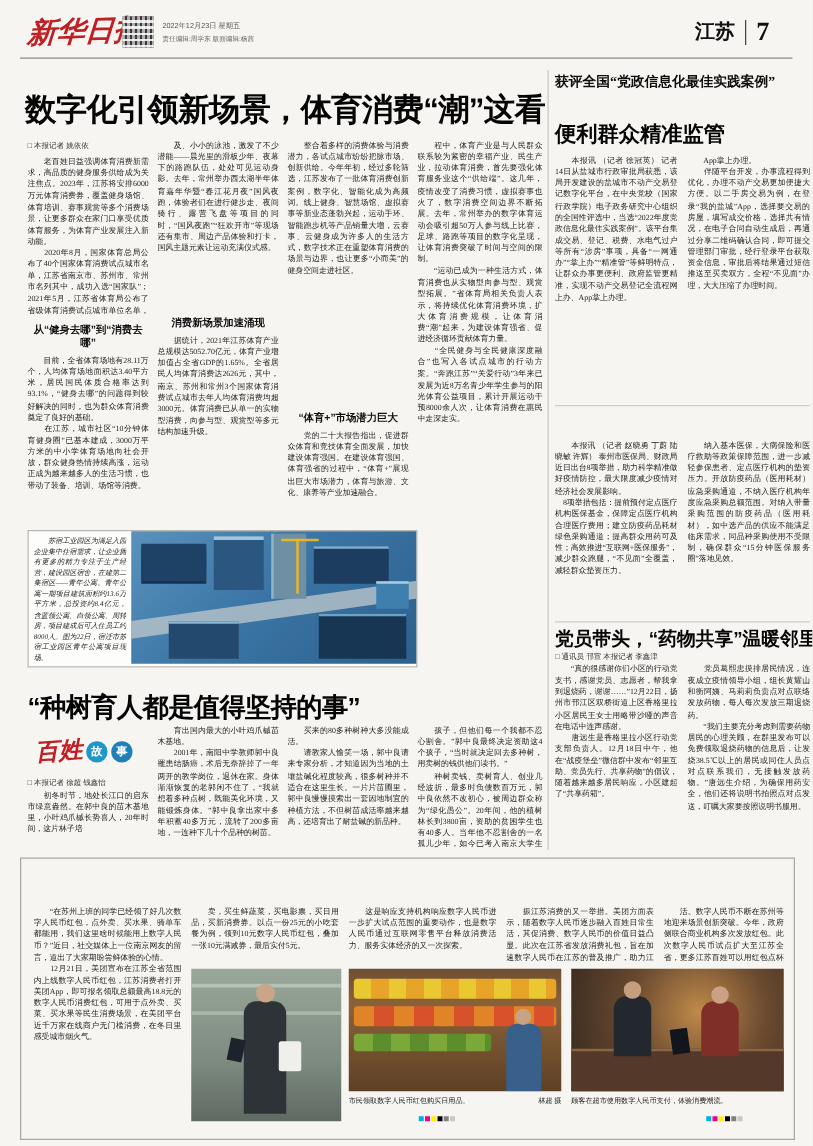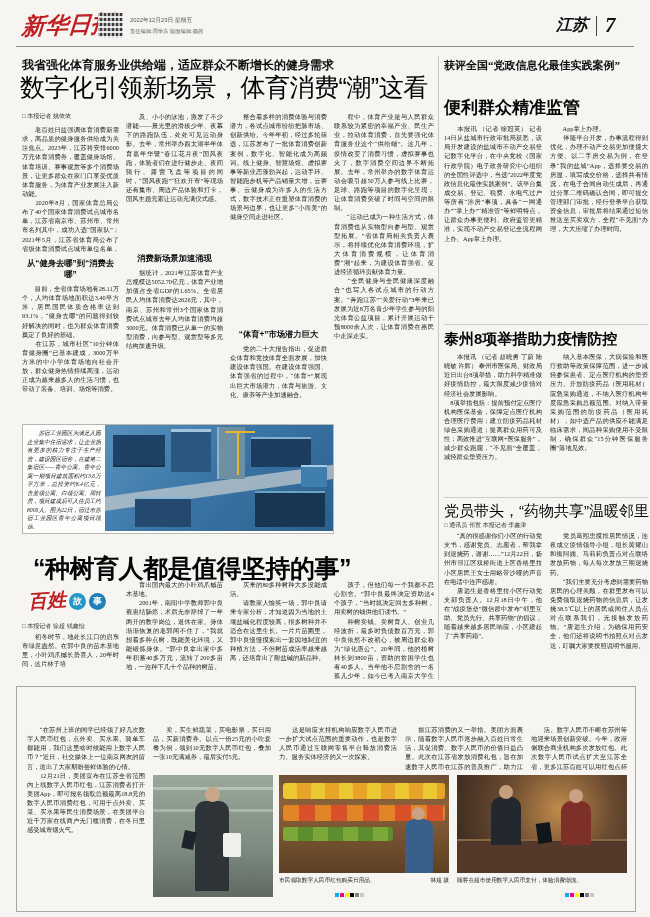--- a/index.html
+++ b/index.html
@@ -1,19 +1,19 @@
 <!DOCTYPE html>
 <html><head>
 <meta charset="utf-8">
 <style>
   html,body{margin:0;padding:0;}
   body{background:#e9e8e4;font-family:"Liberation Sans",sans-serif;}
   .page{position:relative;width:650px;height:917px;background:#f6f5f1;margin:0 auto;overflow:hidden;}
   .abs{position:absolute;}
-  .serif{font-family:"Liberation Serif",serif;font-style:italic;}
+  .serif{font-family:"Liberation Serif",serif;}
   .sans{font-family:"Liberation Sans",sans-serif;}
   .jtext{font-size:6.3px;line-height:1.45;text-align:justify;white-space:pre-line;color:#1c1c1c;overflow:hidden;font-family:"Liberation Serif",serif;}
   .subhead{font-weight:bold;font-size:8.3px;text-align:center;color:#101010;font-family:"Liberation Sans",sans-serif;}
   .byline{font-size:6px;color:#333;font-family:"Liberation Sans",sans-serif;}
   .kicker{font-weight:bold;color:#0e0e0e;font-family:"Liberation Serif",serif;}
   .rule-h{background:#8a8a8a;height:1px;}
   .rule-v{background:#c7c7c4;width:1px;}
   .headline{color:#050505;}
   .photo{overflow:hidden;position:absolute;}
   .caption{font-size:5.7px;line-height:1.5;font-style:italic;color:#222;text-align:justify;white-space:pre-line;font-family:"Liberation Serif",serif;}
@@ -36,22 +36,21 @@
   </div>
   <div class="abs" style="left:556px;top:13px;display:flex;align-items:center;gap:8px;">
     <span class="serif" style="font-size:16px;font-weight:bold;color:#111;">江苏</span>
     <span style="width:1px;height:20px;background:#444;display:block;"></span>
     <span class="serif" style="font-size:21px;font-weight:bold;color:#111;">7</span>
   </div>
   <div class="abs rule-h" style="left:16px;top:46px;width:618px;"></div>
 
   <div class="abs rule-v" style="left:438px;top:56px;height:624px;"></div>
 
-  <div class="abs kicker" style="left:22px;top:57px;width:412px;font-size:12px;">我省强化体育服务业供给端，适应群众不断增长的健身需求</div>
-  <div class="abs headline sans" style="left:20px;top:71px;width:420px;font-size:25px;font-weight:400;letter-spacing:-0.5px;white-space:nowrap;">数字化引领新场景，体育消费“潮”这看</div>
+  <div class="abs headline sans" style="left:20px;top:71px;width:420px;font-size:25px;font-weight:700;letter-spacing:-0.5px;white-space:nowrap;">数字化引领新场景，体育消费“潮”这看</div>
 
   <div class="abs" style="left:22px;top:112px;width:97px;height:312px;">
     <div class="byline" style="margin-bottom:4px;">□ 本报记者 姚依依</div>
     <div class="jtext" style="height:128px;">　　老百姓日益强调体育消费新需求，高品质的健身服务供给成为关注焦点。2023年，江苏将安排6000万元体育消费券，覆盖健身场馆、体育培训、赛事观赏等多个消费场景，让更多群众在家门口享受优质体育服务，为体育产业发展注入新动能。
 　　2020年8月，国家体育总局公布了40个国家体育消费试点城市名单，江苏省南京市、苏州市、常州市名列其中，成功入选“国家队”；2021年5月，江苏省体育局公布了省级体育消费试点城市单位名单，20个县（市、区）正式跨入“省队”行列。一年多来，各试点城市以促进体育消费为核心，推动机制创新、政策创新、模式创新和产品创新。</div>
     <div class="subhead" style="margin:5px 0 4px;">从“健身去哪”到“消费去哪”</div>
     <div class="jtext" style="height:155px;">　　目前，全省体育场地有28.11万个，人均体育场地面积达3.40平方米，居民国民体质合格率达到93.1%，“健身去哪”的问题得到较好解决的同时，也为群众体育消费奠定了良好的基础。
 　　在江苏，城市社区“10分钟体育健身圈”已基本建成，3000万平方米的中小学体育场地向社会开放，群众健身热情持续高涨，运动正成为越来越多人的生活习惯，也带动了装备、培训、场馆等消费。</div>
   </div>
 
@@ -83,21 +82,21 @@
       <div class="abs" style="left:112px;top:2px;width:26px;height:52px;background:#6f8fa3;border-left:2px solid #8fb2c6;"></div>
       <div class="abs" style="left:146px;top:12px;width:60px;height:28px;background:#1c3d60;border-top:2px solid #7fb0cf;"></div>
       <div class="abs" style="left:150px;top:66px;width:70px;height:34px;background:#173653;border-top:2px solid #6aa2c4;"></div>
       <div class="abs" style="left:30px;top:72px;width:56px;height:28px;background:#24496e;border-top:2px solid #86b6d3;"></div>
       <div class="abs" style="left:132px;top:6px;width:2px;height:44px;background:#e3b62b;"></div>
       <div class="abs" style="left:120px;top:6px;width:30px;height:2px;background:#e3b62b;"></div>
       <div class="abs" style="left:196px;top:40px;width:26px;height:20px;background:#3f7fae;border-top:2px solid #a8cde2;"></div>
     </div>
   </div>
 
-  <div class="abs headline sans" style="left:33px;top:552px;width:412px;font-size:25px;font-weight:900;letter-spacing:-0.5px;white-space:nowrap;">“种树育人都是值得坚持的事”</div>
+  <div class="abs headline sans" style="left:22px;top:552px;width:412px;font-size:21px;font-weight:900;letter-spacing:-0.5px;white-space:nowrap;">“种树育人都是值得坚持的事”</div>
 
   <div class="abs" style="left:28px;top:584px;width:92px;height:34px;display:flex;align-items:center;gap:3px;">
     <span class="serif" style="font-size:19px;font-weight:bold;font-style:italic;color:#c01f24;transform:rotate(-4deg);">百姓</span>
     <span class="stamp-circle">故</span>
     <span class="stamp-circle" style="background:#1f7fb8;">事</span>
   </div>
   <div class="abs byline" style="left:22px;top:622px;width:100px;">□ 本报记者 徐超 钱鑫怡</div>
   <div class="abs jtext" style="left:22px;top:632px;width:97px;height:48px;">　　初冬时节，地处长江口的启东市绿意盎然。在郭中良的苗木基地里，小叶鸡爪槭长势喜人，20年时间，这片林子培</div>
   <div class="abs jtext" style="left:126px;top:580px;width:97px;height:100px;">　　育出国内最大的小叶鸡爪槭苗木基地。
 　　2001年，南阳中学教师郭中良罹患结肠癌，术后无奈辞掉了一年两开的教学岗位，退休在家。身体渐渐恢复的老郭闲不住了，“我就想着多种点树，既能美化环境，又能锻炼身体。”郭中良拿出家中多年积蓄40多万元，流转了200多亩地，一连种下几十个品种的树苗。</div>
@@ -106,27 +105,26 @@
   <div class="abs jtext" style="left:334px;top:580px;width:100px;height:100px;">　　孩子，但他们每一个我都不忍心割舍。”郭中良最终决定资助这4个孩子，“当时就决定回去多种树，用卖树的钱供他们读书。”
 　　种树卖钱、卖树育人、创业几经波折，最多时负债数百万元，郭中良依然不改初心，被周边群众称为“绿化愚公”。20年间，他的植树林长到3800亩，资助的贫困学生也有40多人。当年他不忍割舍的一名孤儿少年，如今已考入南京大学生命科学学院，郭中良说，“种树育人都是值得坚持的事。”</div>
 
   <div class="abs kicker" style="left:444px;top:58px;width:204px;font-size:11px;">获评全国“党政信息化最佳实践案例”</div>
   <div class="abs headline sans" style="left:444px;top:96px;width:204px;font-size:17px;font-weight:800;white-space:nowrap;">便利群众精准监管</div>
   <div class="abs jtext" style="left:444px;top:124px;width:98px;height:196px;">　　本报讯 （记者 徐冠英） 记者14日从盐城市行政审批局获悉，该局开发建设的盐城市不动产交易登记数字化平台，在中央党校（国家行政学院）电子政务研究中心组织的全国性评选中，当选“2022年度党政信息化最佳实践案例”。该平台集成交易、登记、税费、水电气过户等所有“涉房”事项，具备“一网通办”“掌上办”“精准管”等鲜明特点，让群众办事更便利、政府监管更精准，实现不动产交易登记全流程网上办、App掌上办理。</div>
   <div class="abs jtext" style="left:550px;top:124px;width:98px;height:196px;">　　App掌上办理。
 　　伴随平台开发，办事流程得到优化，办理不动产交易更加便捷大方便。以二手房交易为例，在登录“我的盐城”App，选择要交易的房屋，填写成交价格，选择共有情况，在电子合同自动生成后，再通过分享二维码确认合同，即可提交管理部门审批，经行登录平台获取资金信息，审批后将结果通过短信推送至买卖双方，全程“不见面”办理，大大压缩了办理时间。</div>
 
   <div class="abs rule-h" style="left:444px;top:324px;width:204px;background:#cfcdc8;"></div>
-  <div class="abs headline sans" style="left:444px;top:330px;width:204px;font-size:15px;font-weight:800;white-space:nowrap;">泰州8项举措助力疫情防控</div>
   <div class="abs jtext" style="left:444px;top:352px;width:98px;height:142px;">　　本报讯 （记者 赵晓勇 丁蔚 陆晓敏 许辉） 泰州市医保局、财政局近日出台8项举措，助力科学精准做好疫情防控，最大限度减少疫情对经济社会发展影响。
 　8项举措包括：提前预付定点医疗机构医保基金，保障定点医疗机构合理医疗费用；建立防疫药品耗材绿色采购通道；提高群众用药可及性；高效推进“互联网+医保服务”，减少群众跑腿，“不见面”全覆盖，减轻群众垫资压力。</div>
   <div class="abs jtext" style="left:550px;top:352px;width:98px;height:142px;">　　纳入基本医保，大病保险和医疗救助等政策保障范围，进一步减轻参保患者、定点医疗机构的垫资压力。开放防疫药品（医用耗材）应急采购通道，不纳入医疗机构年度应急采购总额范围。对纳入带量采购范围的防疫药品（医用耗材），如中选产品的供应不能满足临床需求，同品种采购使用不受限制，确保群众“15分钟医保服务圈”落地见效。</div>
 
   <div class="abs rule-h" style="left:444px;top:497px;width:204px;background:#cfcdc8;"></div>
-  <div class="abs headline sans" style="left:444px;top:502px;width:204px;font-size:15px;font-weight:400;white-space:nowrap;">党员带头，“药物共享”温暖邻里</div>
+  <div class="abs headline sans" style="left:444px;top:502px;width:204px;font-size:15px;font-weight:700;white-space:nowrap;">党员带头，“药物共享”温暖邻里</div>
   <div class="abs byline" style="left:444px;top:521px;width:204px;">□ 通讯员 邗宣  本报记者 李鑫津</div>
   <div class="abs jtext" style="left:444px;top:531px;width:98px;height:149px;">　　“真的很感谢你们小区的行动党支书，感谢党员、志愿者，帮我拿到退烧药，谢谢……”12月22日，扬州市邗江区双桥街道上区香格里拉小区居民王女士用略带沙哑的声音在电话中连声感谢。
 　　唐远生是香格里拉小区行动党支部负责人。12月18日中午，他在“战疫堡垒”微信群中发布“邻里互助、党员先行、共享药物”的倡议，随着越来越多居民响应，小区建起了“共享药箱”。</div>
   <div class="abs jtext" style="left:550px;top:531px;width:98px;height:149px;">　　党员葛熙忠摸排居民情况，连夜成立疫情领导小组，组长黄耀山和衡阿姨、马莉莉负责点对点联络发放药物，每人每次发放三期退烧药。
 　　“我们主要充分考虑到需要药物居民的心理关顾，在群里发布可以免费领取退烧药物的信息后，让发烧38.5℃以上的居民或同住人员点对点联系我们，无接触发放药物。”唐远生介绍，为确保用药安全，他们还将说明书拍照点对点发送，叮嘱大家要按照说明书服用。</div>
 
   <div class="abs" style="left:16px;top:686px;width:618px;height:224px;border:1px solid #a9a7a2;">
 
     <div class="abs jtext" style="left:10px;top:38px;width:118px;height:176px;">　　“在苏州上班的同学已经领了好几次数字人民币红包，点外卖、买水果、骑单车都能用，我们这里啥时候能用上数字人民币？”近日，社交媒体上一位南京网友的留言，道出了大家期盼尝鲜体验的心情。
 　　12月21日，美团宣布在江苏全省范围内上线数字人民币红包，江苏消费者打开美团App，即可报名领取总额最高18.8元的数字人民币消费红包，可用于点外卖、买菜、买水果等民生消费场景，在美团平台近千万家在线商户无门槛消费，在冬日里感受城市烟火气。</div>

